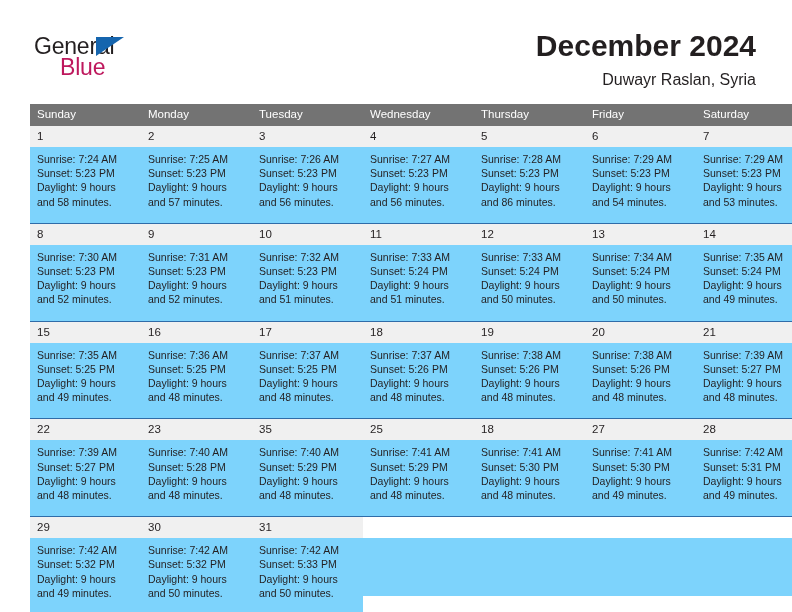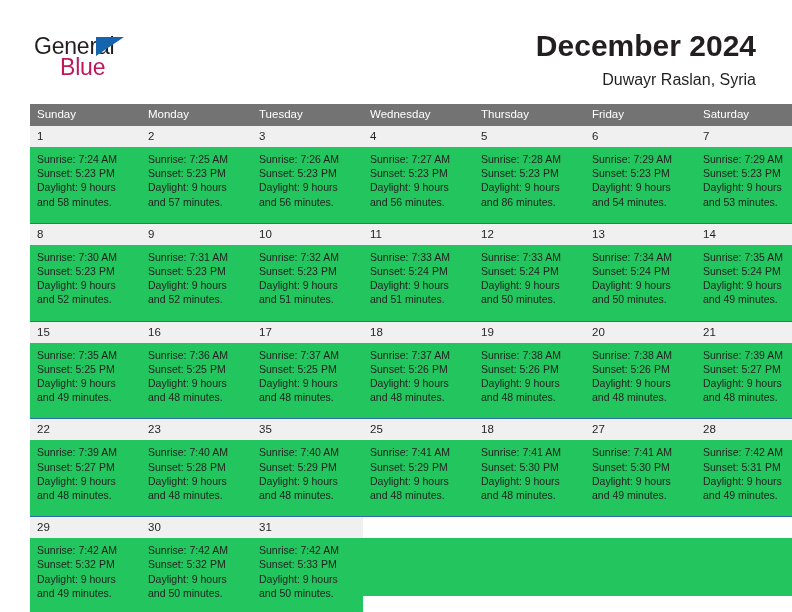--- a/index.html
+++ b/index.html
@@ -120,21 +120,21 @@
     font-size: 11.5px;
     color: #231f20;
     padding: 4px 0 4px 7px;
     line-height: 13px;
     height: 13px;
   }
   .daynum.empty {
     background: #ffffff;
   }
   .details {
-    background: #22c55e;
+    background: #7dd3fc;
     padding: 5px 7px 14px 7px;
     font-size: 10.5px;
     line-height: 14.2px;
     color: #231f20;
     min-height: 58px;
     box-sizing: border-box;
   }
   .details.empty {
     min-height: 58px;
   }

